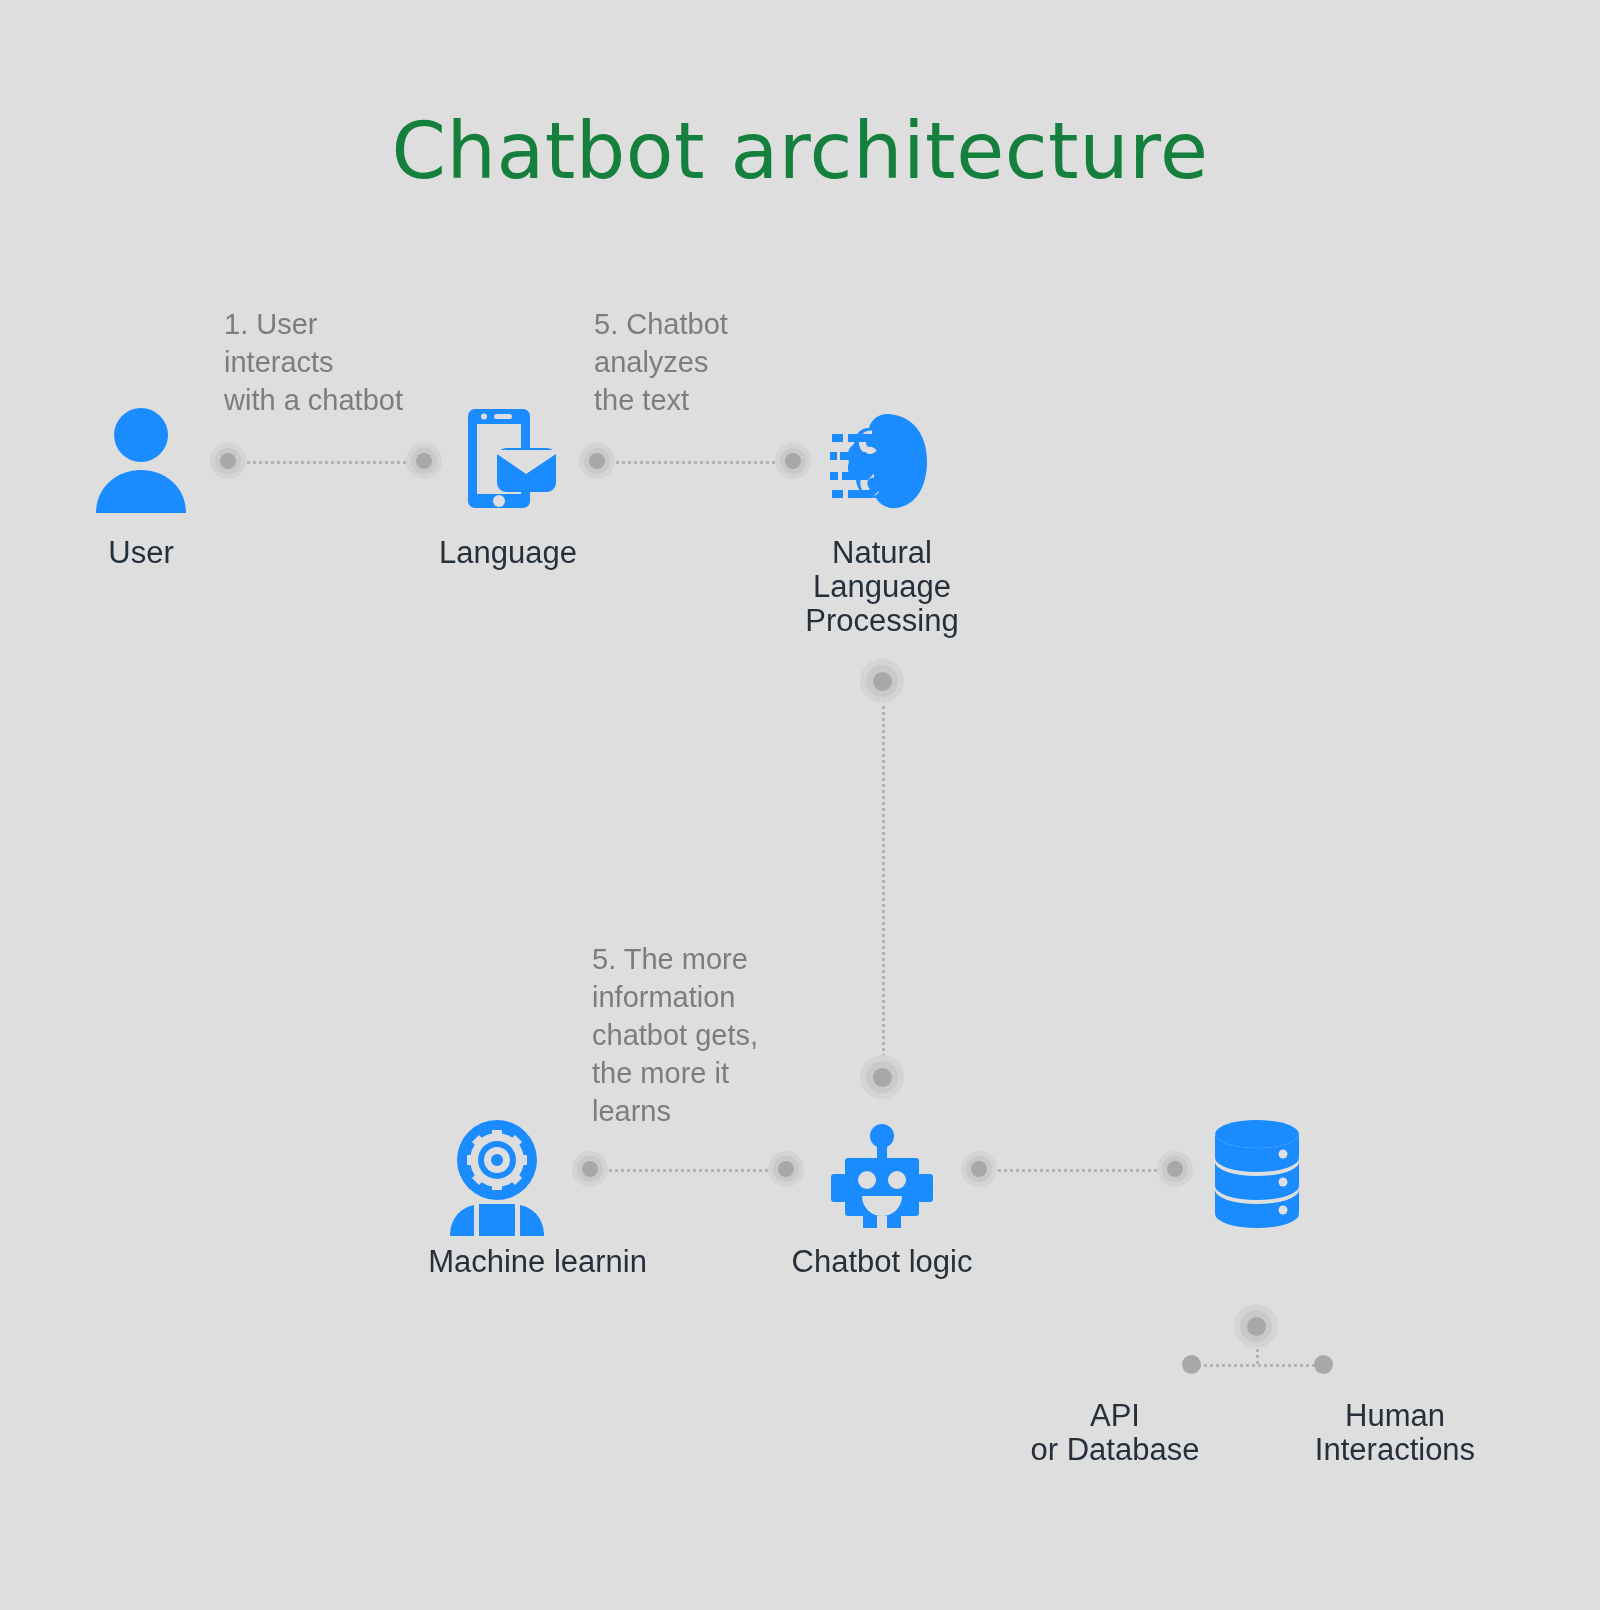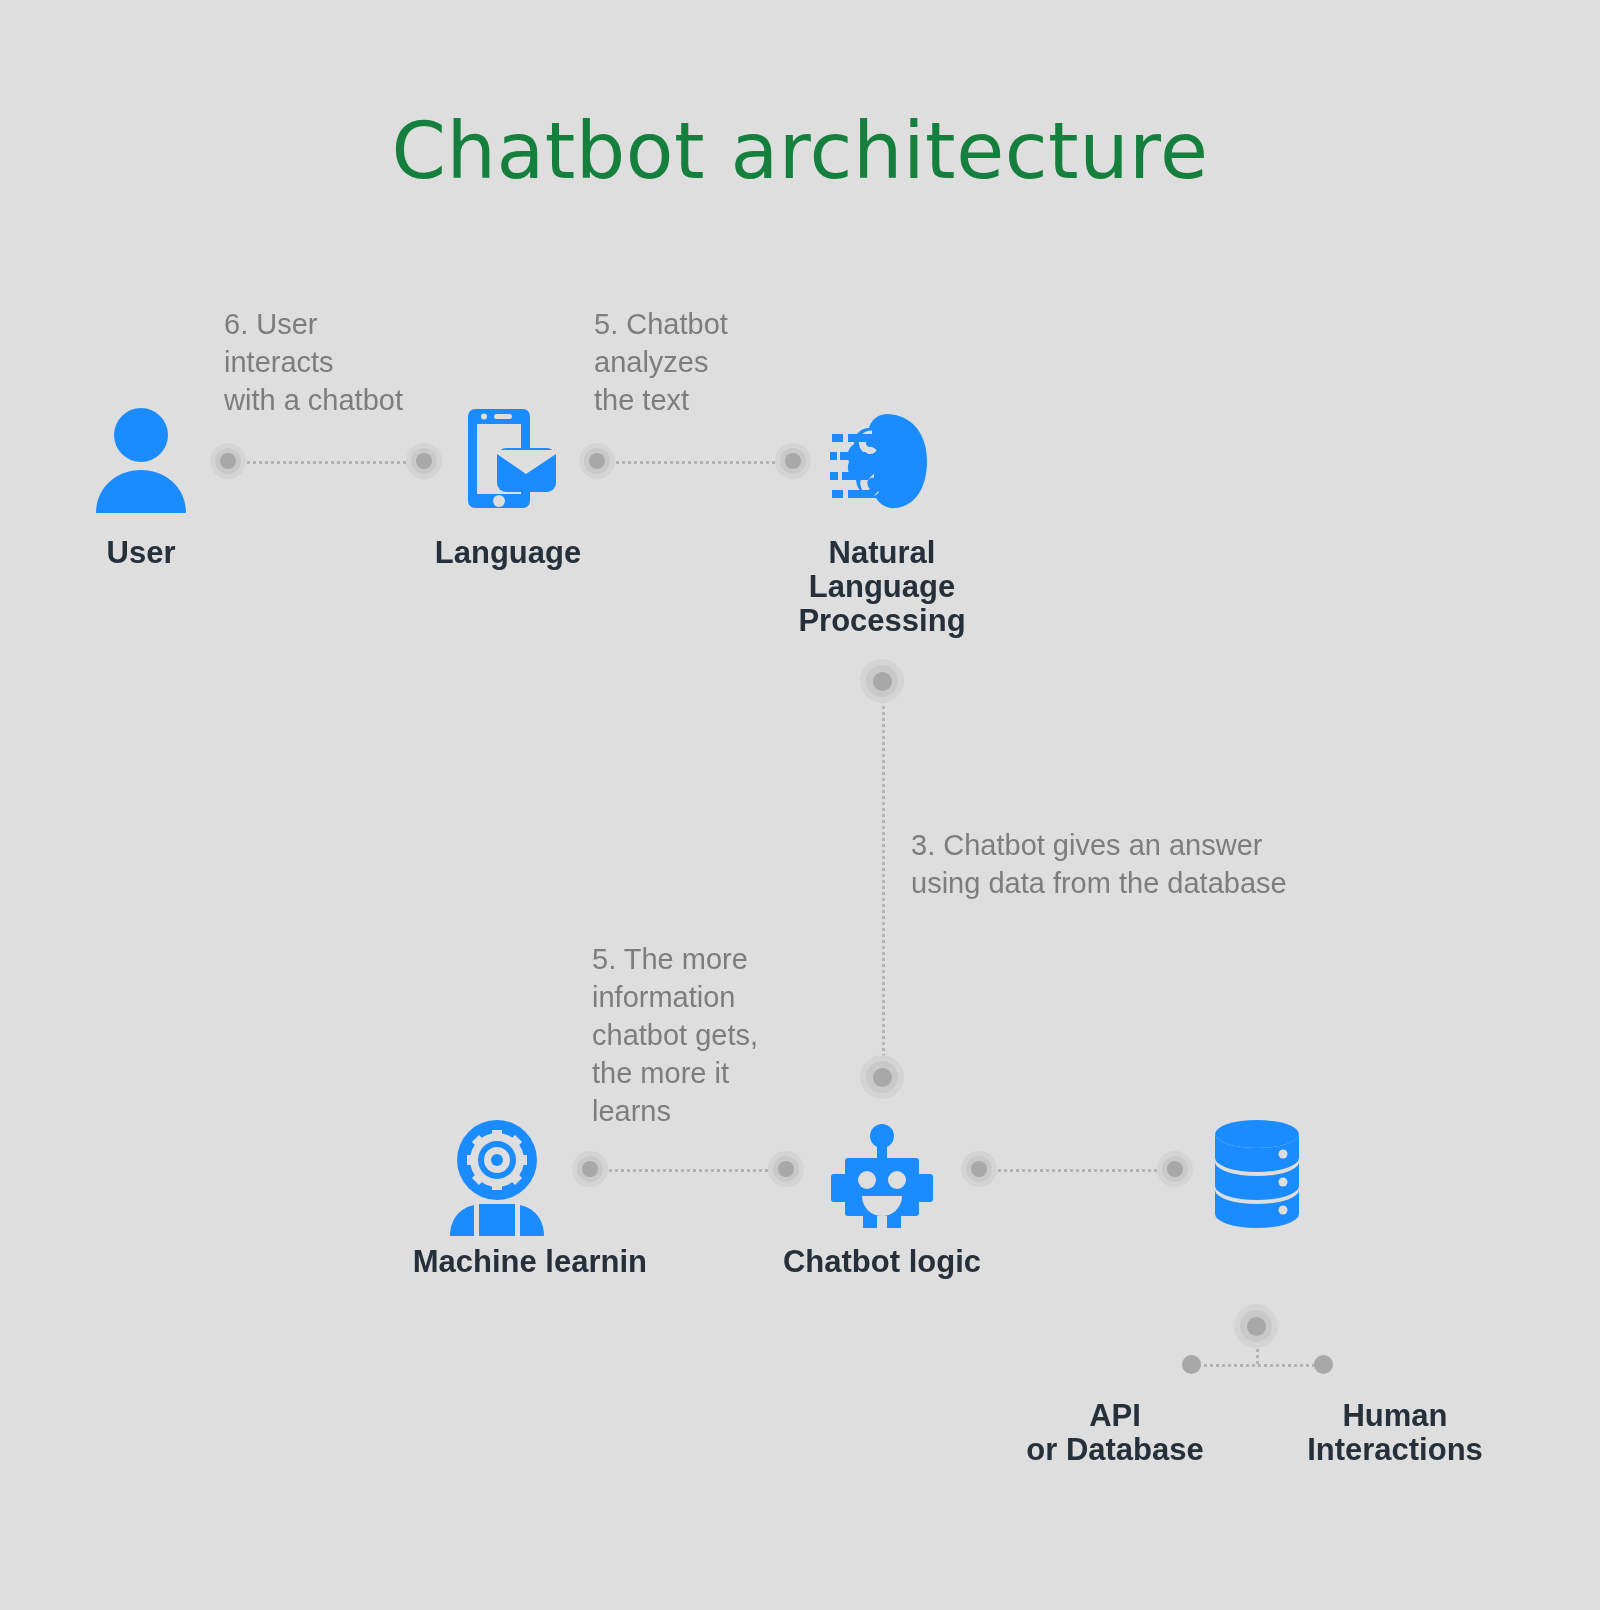--- a/index.html
+++ b/index.html
@@ -41,21 +41,20 @@
     line-height: 38px;
     white-space: pre-line;
   }
   .nodelabel {
     position: absolute;
     color: #26303b;
     font-size: 31px;
     line-height: 34px;
     text-align: center;
     white-space: pre-line;
-    font-weight: bold;
   }
 
   
   .node {
     position: absolute;
     border-radius: 50%;
     background: #d4d4d4;
     display: flex;
     align-items: center;
     justify-content: center;
@@ -277,28 +276,26 @@
       <ellipse cx="44" cy="16" rx="42" ry="14" fill="#1a8cff"></ellipse>
       <path d="M2 16 L2 40 A42 14 0 0 0 86 40 L86 16 A42 14 0 0 1 2 16 Z" fill="#1a8cff"></path>
       <path d="M2 44 L2 68 A42 14 0 0 0 86 68 L86 44 A42 14 0 0 1 2 44 Z" fill="#1a8cff"></path>
       <path d="M2 72 L2 96 A42 14 0 0 0 86 96 L86 72 A42 14 0 0 1 2 72 Z" fill="#1a8cff"></path>
       <circle cx="70" cy="36" r="4.5" fill="#dedede"></circle>
       <circle cx="70" cy="64" r="4.5" fill="#dedede"></circle>
       <circle cx="70" cy="92" r="4.5" fill="#dedede"></circle>
     </svg>
   </div>
 
-  <div class="steptext" style="left:224px; top:305px; width:230px;">6. User
+  <div class="steptext" style="left:224px; top:305px; width:230px;">1. User
 interacts
 with a chatbot</div>
   <div class="steptext" style="left:594px; top:305px; width:230px;">5. Chatbot
 analyzes
 the text</div>
-  <div class="steptext" style="left:911px; top:826px; width:430px;">3. Chatbot gives an answer
-using data from the database</div>
   <div class="steptext" style="left:592px; top:940px; width:230px;">5. The more
 information
 chatbot gets,
 the more it
 learns</div>
 
   <div class="nodelabel" style="left:41px; top:536px; width:200px;">User</div>
   <div class="nodelabel" style="left:408px; top:536px; width:200px;">Language</div>
   <div class="nodelabel" style="left:757px; top:536px; width:250px;">Natural
 Language

